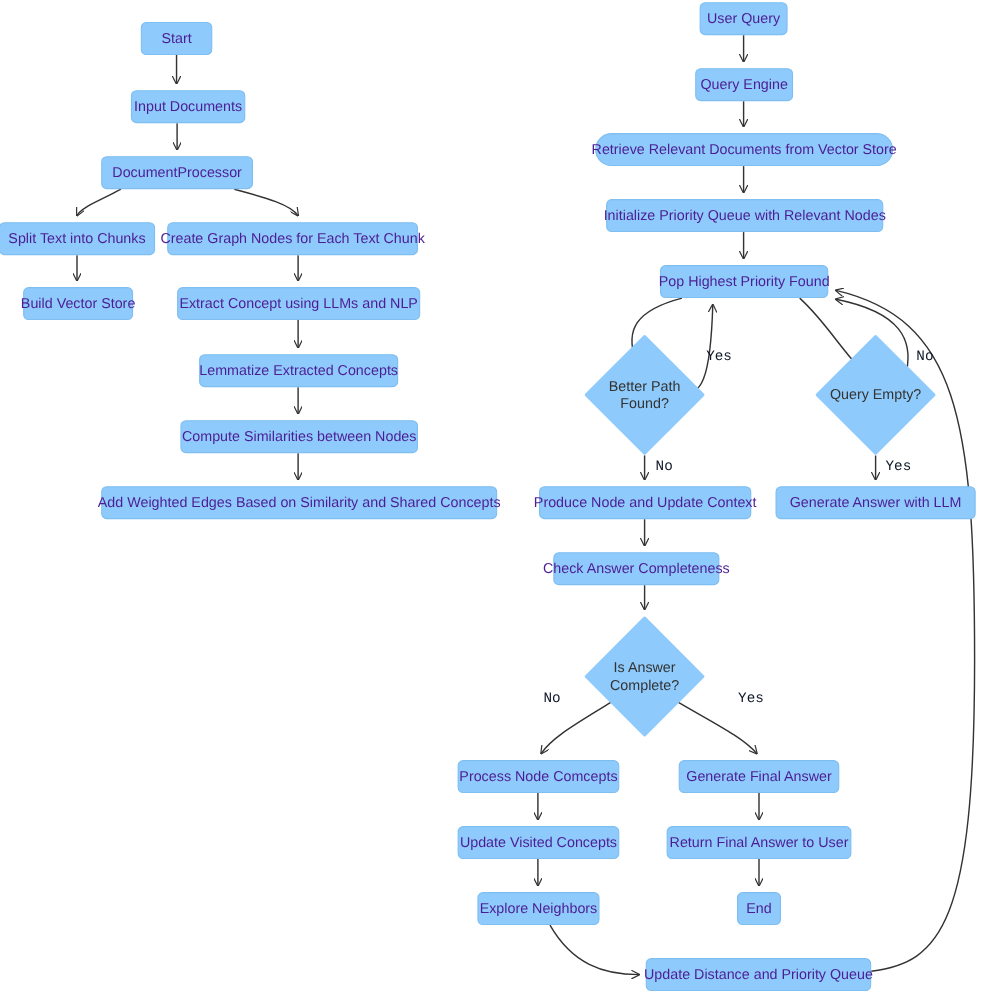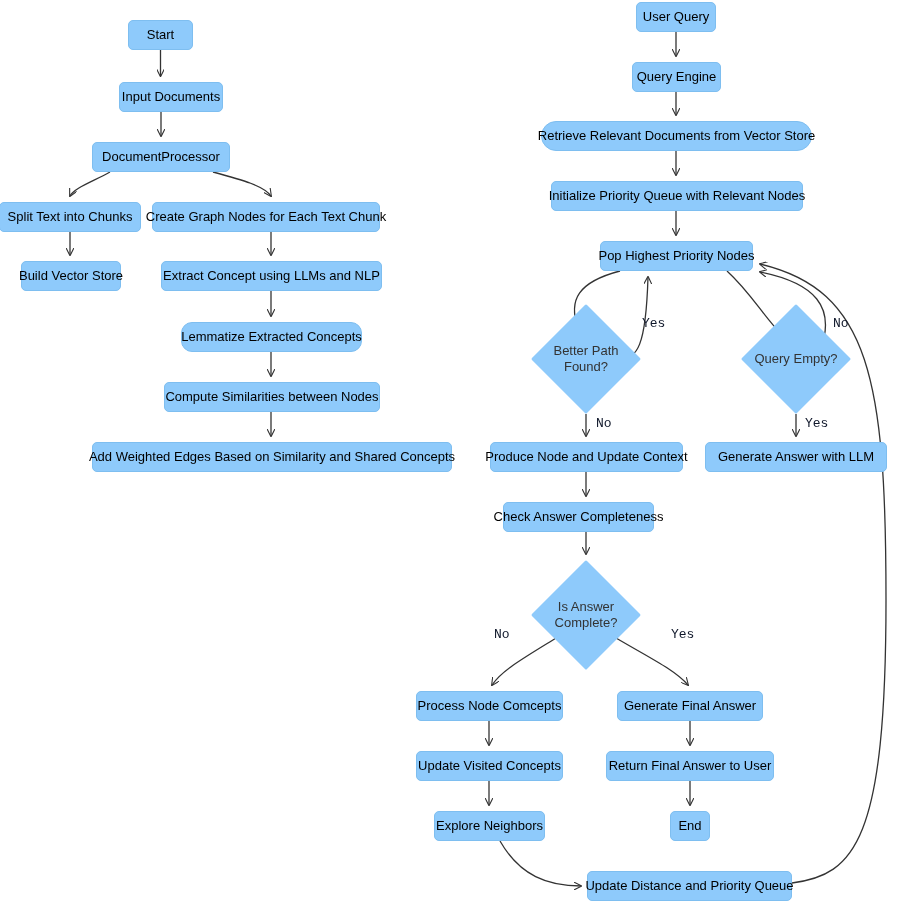--- a/index.html
+++ b/index.html
@@ -24,21 +24,21 @@
     width: 907px;
     height: 901px;
     pointer-events: none;
   }
   .node {
     position: absolute;
     box-sizing: border-box;
     background: #8ECAFB;
     border: 1px solid #7EBEF0;
     border-radius: 5px;
-    color: #000000;
+    color: #4c1d95;
     font-size: 13px;
     line-height: 1.15;
     display: flex;
     align-items: center;
     justify-content: center;
     text-align: center;
     white-space: nowrap;
     padding: 0 10px;
   }
   .diamond {
@@ -135,21 +135,21 @@
       </div>
       <div class="node" style="left: 21px; top: 261px; width: 100px; height: 30px;">
         <span>Build Vector Store</span>
       </div>
       <div class="node" style="left: 152px; top: 202px; width: 228px; height: 30px;">
         <span>Create Graph Nodes for Each Text Chunk</span>
       </div>
       <div class="node" style="left: 161px; top: 261px; width: 221px; height: 30px;">
         <span>Extract Concept using LLMs and NLP</span>
       </div>
-      <div class="node" style="left: 181px; top: 322px; width: 181px; height: 30px; border-radius: 11px;">
+      <div class="node" style="left: 181px; top: 322px; width: 181px; height: 30px;">
         <span>Lemmatize Extracted Concepts</span>
       </div>
       <div class="node" style="left: 164px; top: 382px; width: 216px; height: 30px;">
         <span>Compute Similarities between Nodes</span>
       </div>
       <div class="node" style="left: 92px; top: 442px; width: 360px; height: 30px;">
         <span>Add Weighted Edges Based on Similarity and Shared Concepts</span>
       </div>
       <div class="node" style="left: 636px; top: 2px; width: 80px; height: 30px;">
         <span>User Query</span>
@@ -157,21 +157,21 @@
       <div class="node" style="left: 632px; top: 62px; width: 89px; height: 30px;">
         <span>Query Engine</span>
       </div>
       <div class="node" style="left: 541px; top: 121px; width: 271px; height: 30px; border-radius: 15px;">
         <span>Retrieve Relevant Documents from Vector Store</span>
       </div>
       <div class="node" style="left: 551px; top: 181px; width: 252px; height: 30px;">
         <span>Initialize Priority Queue with Relevant Nodes</span>
       </div>
       <div class="node" style="left: 600px; top: 241px; width: 153px; height: 30px;">
-        <span>Pop Highest Priority Nodes</span>
+        <span>Pop Highest Priority Found</span>
       </div>
       <div class="diamond" style="left: 531px; top: 304px; width: 110px; height: 110px;"><div class="dshape"></div><div class="dlabel">Better Path
 Found?</div></div>
       <div class="diamond" style="left: 741px; top: 304px; width: 110px; height: 110px;"><div class="dshape"></div><div class="dlabel">Query Empty?</div></div>
       <div class="node" style="left: 490px; top: 442px; width: 193px; height: 30px; justify-content: center;">
         <span>Produce Node and Update Context</span>
       </div>
       <div class="node" style="left: 705px; top: 442px; width: 182px; height: 30px;">
         <span>Generate Answer with LLM</span>
       </div>

